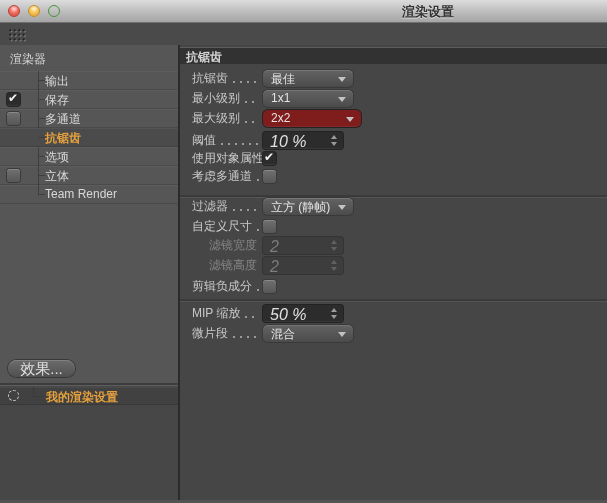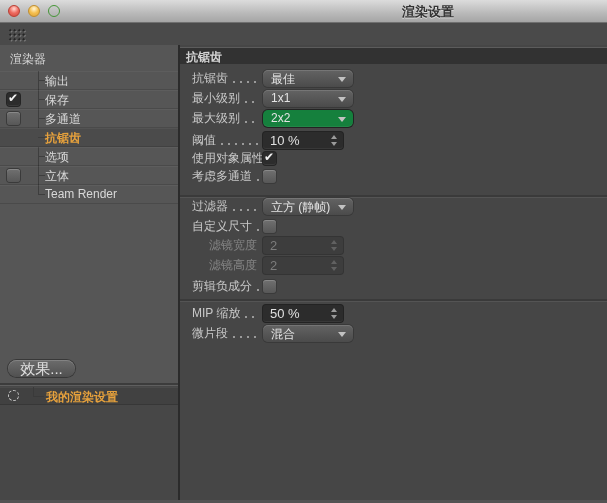--- a/index.html
+++ b/index.html
@@ -106,26 +106,26 @@
     background:repeating-linear-gradient(to right,#9a9a9a 0 2px,transparent 2px 7px);}
   .row.disabled .dots{background:repeating-linear-gradient(to right,#6f6f6f 0 2px,transparent 2px 7px);}
   .dropdown{
     position:relative;width:90px;height:17px;flex:none;border-radius:5px;
     background:linear-gradient(#636363,#4b4b4b);
     box-shadow:inset 0 1px 0 rgba(255,255,255,.12),0 0 0 1px #393939;
   }
   .dropdown .dd-text{position:absolute;left:8px;top:1px;font-size:12px;color:#e4e4e4;white-space:nowrap;}
   .dd-arrow{position:absolute;right:7px;top:7px;width:0;height:0;
     border-left:4px solid transparent;border-right:4px solid transparent;border-top:5px solid #c2c2c2;}
-  .dropdown.dark{background:#15803d;box-shadow:0 0 0 1px #232323,inset 0 -1px 0 rgba(255,255,255,.06);}
+  .dropdown.dark{background:#7f1d1d;box-shadow:0 0 0 1px #232323,inset 0 -1px 0 rgba(255,255,255,.06);padding-left:8px;}
   .spinner{
     position:relative;width:80px;height:17px;flex:none;border-radius:3px;background:#2c2c2c;
     box-shadow:0 0 0 1px #232323,inset 0 -1px 0 rgba(255,255,255,.06);
   }
-  .spinner .sp-text{position:absolute;left:7px;top:1px;font-size:13px;color:#e0e0e0;white-space:nowrap;}
+  .spinner .sp-text{position:absolute;left:7px;top:1px;font-size:16px;color:#e0e0e0;white-space:nowrap;font-style:italic;}
   .sp-arrows{position:absolute;right:5px;top:3px;width:8px;height:11px;}
   .sp-up{position:absolute;top:0;left:1px;width:0;height:0;
     border-left:3.5px solid transparent;border-right:3.5px solid transparent;border-bottom:4px solid #9b9b9b;}
   .sp-down{position:absolute;bottom:0;left:1px;width:0;height:0;
     border-left:3.5px solid transparent;border-right:3.5px solid transparent;border-top:4px solid #9b9b9b;}
   .spinner.disabled{background:#3d3d3d;box-shadow:0 0 0 1px #343434;}
   .spinner.disabled .sp-text{color:#7d7d7d;}
   .spinner.disabled .sp-up{border-bottom-color:#616161;}
   .spinner.disabled .sp-down{border-top-color:#616161;}
   .sdivider{position:absolute;left:0;right:0;height:2px;background:#3a3a3a;border-bottom:1px solid #545454;}

